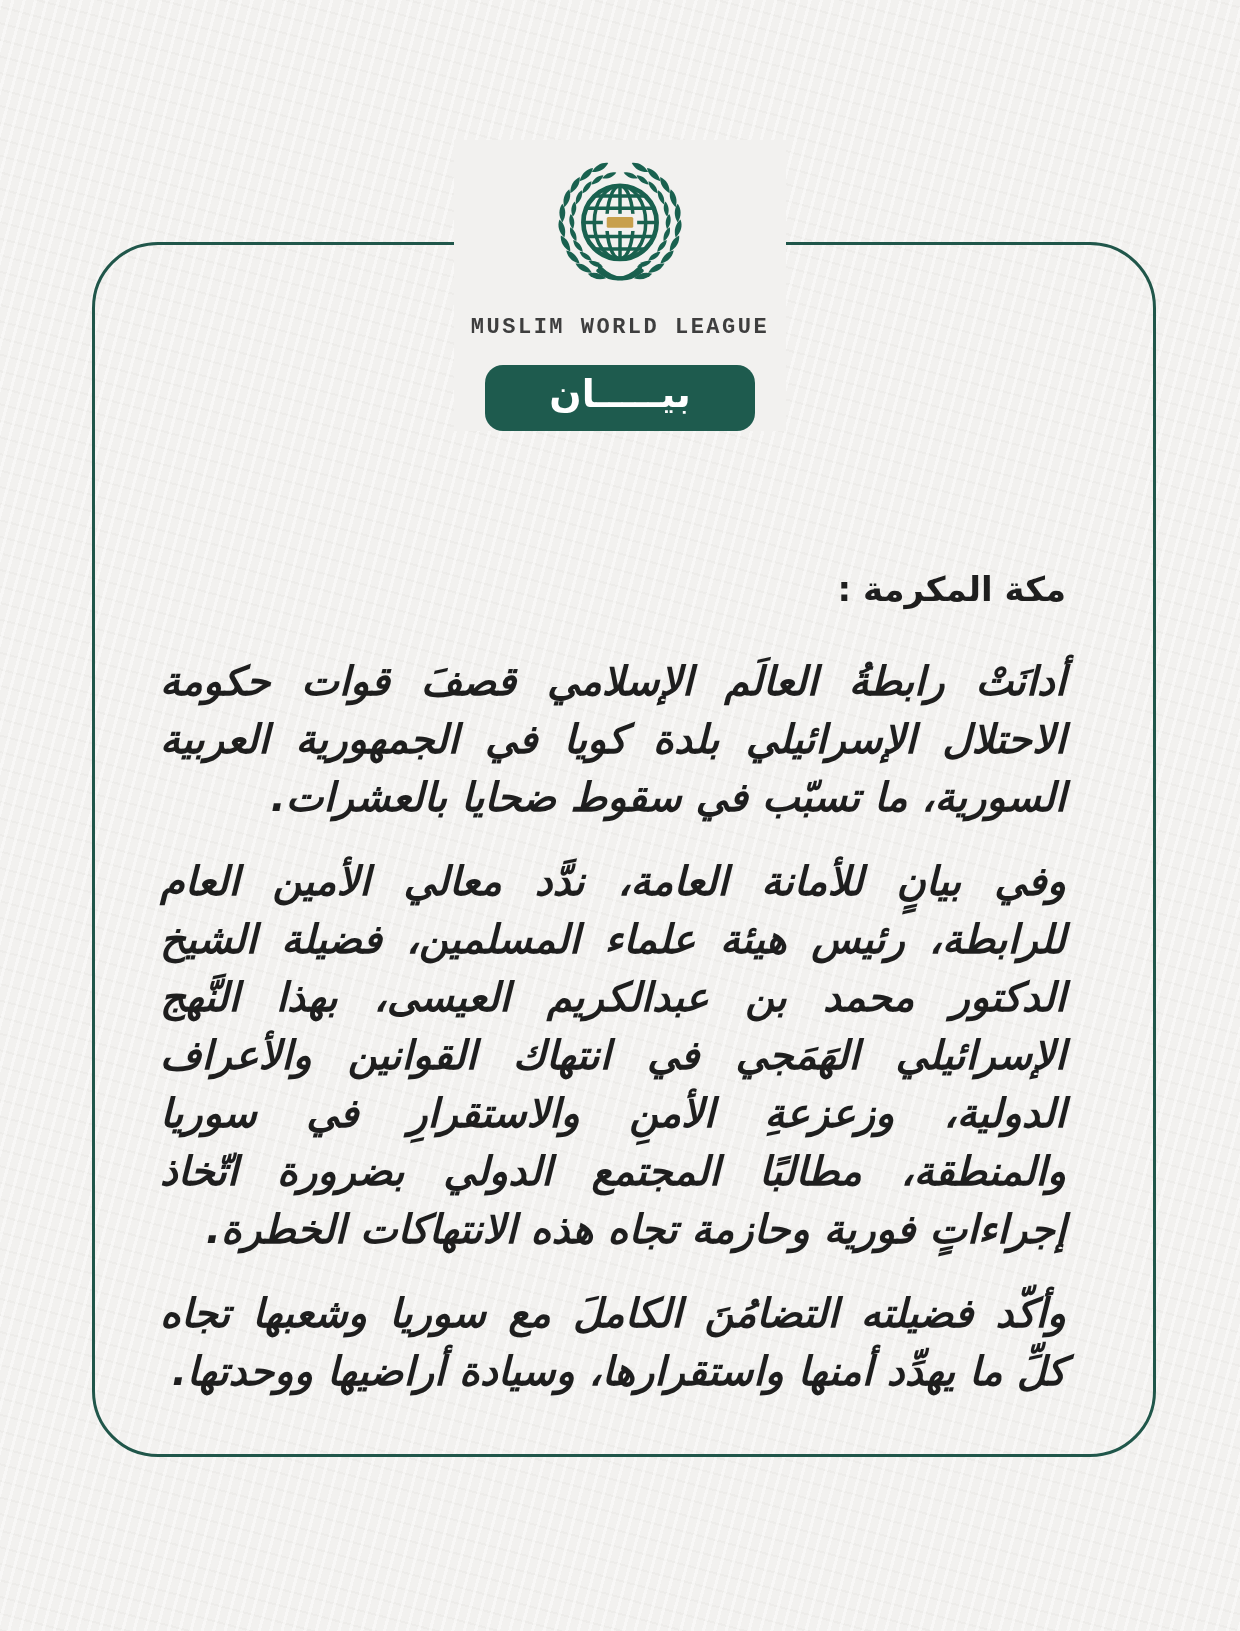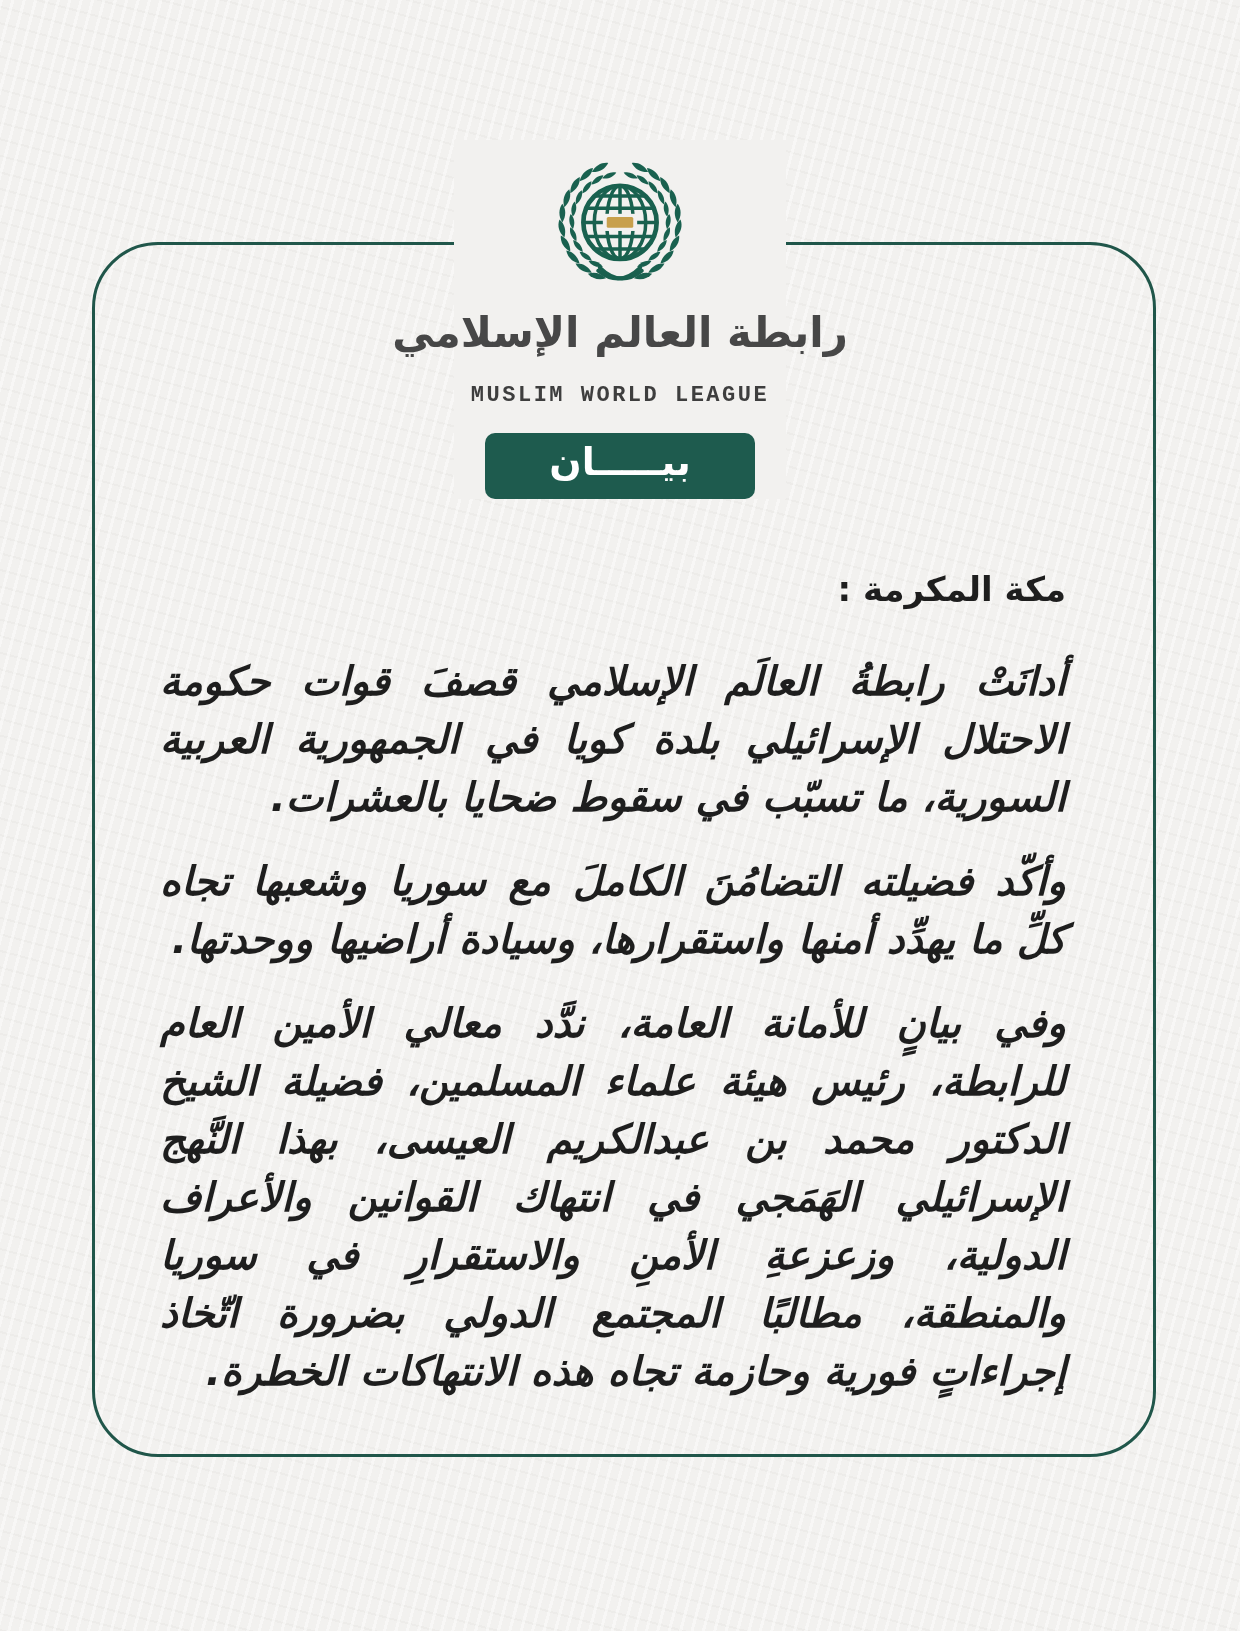--- a/index.html
+++ b/index.html
@@ -30,21 +30,21 @@
     font-size:42px; font-weight:bold; color:#474747;
     white-space:nowrap; line-height:66px; margin-top:2px;
   }
   .org-en {
     font-family:Liberation Mono, monospace; font-weight:bold;
     font-size:22px; letter-spacing:2.5px; color:#3e3e3e;
     margin-top:17px; white-space:nowrap;
   }
   .banner {
     margin-top:25px; width:270px; height:66px; background:#1e5b4e;
-    border-radius:10px; display:flex; align-items:center; justify-content:center;
+    border-radius:18px; display:flex; align-items:center; justify-content:center;
   }
   .banner span { color:#ffffff; font-size:38px; font-weight:bold; line-height:1; padding-bottom:8px; }
   .content {
     position:absolute; left:160px; top:560px; width:906px; z-index:1;
     direction:rtl; color:#1e1e1e; font-weight:bold;
     font-size:40px; line-height:58px; text-align:justify;
   }
   .city { font-size:34px; font-weight:bold; margin:0 0 34px; text-align:right; }
   .para { margin:0 0 26px;font-style:italic; }
 </style>
@@ -111,29 +111,28 @@
         <line x1="63" y1="98" x2="157" y2="98"></line>
         <line x1="66.6" y1="80" x2="153.4" y2="80"></line>
         <line x1="66.6" y1="116" x2="153.4" y2="116"></line>
         <line x1="77.5" y1="64" x2="142.5" y2="64"></line>
         <line x1="77.5" y1="132" x2="142.5" y2="132"></line>
       </g>
       <rect x="88" y="87" width="44" height="22" fill="#f2f1ef"></rect>
       <rect x="93" y="91" width="34" height="14" rx="2" fill="#c8a04c"></rect>
     </svg>
 
-    <div class="calligraphy" dir="rtl">رابطة العالم الإسلامي</div>
 
     <div class="org-en">MUSLIM WORLD LEAGUE</div>
 
     <div class="banner">
       <span>بيـــــان</span>
     </div>
   </header>
 
   <main class="content" dir="rtl" lang="ar">
     <h2 class="city">مكة المكرمة :</h2>
     <p class="para">أدانَتْ رابطةُ العالَم الإسلامي قصفَ قوات حكومة الاحتلال الإسرائيلي بلدة كويا في الجمهورية العربية السورية، ما تسبّب في سقوط ضحايا بالعشرات.</p>
+    <p class="para">وفي بيانٍ للأمانة العامة، ندَّد معالي الأمين العام للرابطة، رئيس هيئة علماء المسلمين، فضيلة الشيخ الدكتور محمد بن عبدالكريم العيسى، بهذا النَّهج الإسرائيلي الهَمَجي في انتهاك القوانين والأعراف الدولية، وزعزعةِ الأمنِ والاستقرارِ في سوريا والمنطقة، مطالبًا المجتمع الدولي بضرورة اتّخاذ إجراءاتٍ فورية وحازمة تجاه هذه الانتهاكات الخطرة.</p>
     <p class="para">وأكّد فضيلته التضامُنَ الكاملَ مع سوريا وشعبها تجاه كلِّ ما يهدِّد أمنها واستقرارها، وسيادة أراضيها ووحدتها.</p>
-    <p class="para">وفي بيانٍ للأمانة العامة، ندَّد معالي الأمين العام للرابطة، رئيس هيئة علماء المسلمين، فضيلة الشيخ الدكتور محمد بن عبدالكريم العيسى، بهذا النَّهج الإسرائيلي الهَمَجي في انتهاك القوانين والأعراف الدولية، وزعزعةِ الأمنِ والاستقرارِ في سوريا والمنطقة، مطالبًا المجتمع الدولي بضرورة اتّخاذ إجراءاتٍ فورية وحازمة تجاه هذه الانتهاكات الخطرة.</p>
   </main>
 
 </div>
 
 </body></html>

